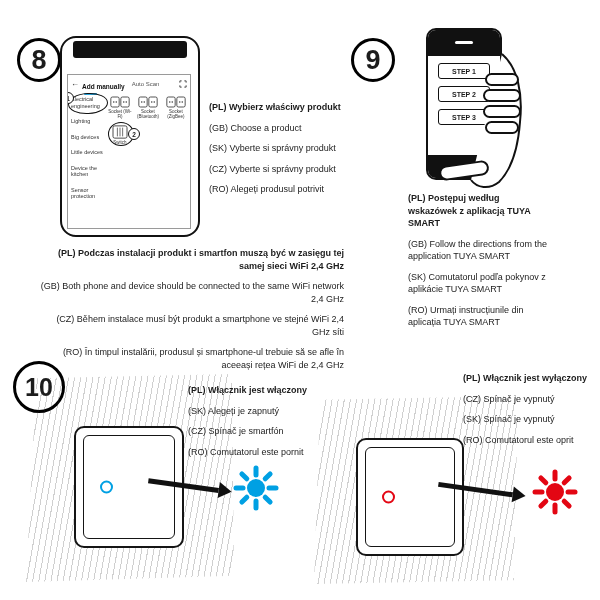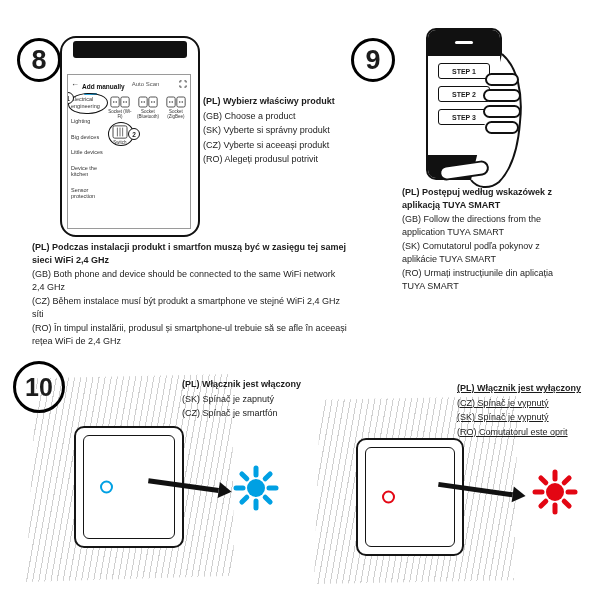--- a/index.html
+++ b/index.html
@@ -11,21 +11,21 @@
   .abs{position:absolute;}
   .step-num{
     position:absolute;border:3px solid #000;border-radius:50%;background:#fff;
     display:flex;align-items:center;justify-content:center;font-weight:800;
   }
   #c8{left:17px;top:38px;width:38px;height:38px;font-size:27px;}
   #c9{left:351px;top:38px;width:38px;height:38px;font-size:27px;}
   #c10{left:13px;top:361px;width:46px;height:46px;font-size:25px;}
   .tb{position:absolute;font-size:9px;line-height:12.5px;color:#1c1c1c;}
   .tb .b{font-weight:bold;}
-  .tb div{margin:2px;}
+  .tb div{margin:8px;}
   
   #phone8{left:60px;top:36px;width:136px;height:197px;border:2.5px solid #111;
     border-radius:16px;background:#fff;}
   #phone8 .topbar{position:absolute;top:3px;left:11px;right:11px;height:17px;
     background:#111;border-radius:3px;}
   #phone8 .screen{position:absolute;left:5px;top:36px;width:122px;height:153px;
     border:1px solid #9a9a9a;background:#fff;overflow:hidden;}
   .nav{height:17px;display:flex;align-items:center;padding:0 3px;gap:3px;}
   .nav .back{font-size:8px;color:#222;}
   .nav-title-wrap{position:relative;display:inline-block;}
@@ -92,23 +92,23 @@
   .burst{position:absolute;}
   #burst-on{left:232px;top:464px;}
   #burst-off{left:531px;top:468px;}
   .burst-on line{stroke:var(--led-on);}
   .burst-on circle{fill:var(--led-on);}
   .burst-off line{stroke:var(--led-off);}
   .burst-off circle{fill:var(--led-off);}
   
   #t8{left:201px;top:93px;width:158px;}
   #t9{left:400px;top:184px;width:158px;}
-  #twifi{left:30px;top:239px;width:322px;}
+  #twifi{left:30px;top:239px;width:322px;text-align:right;}
   #t-on{left:180px;top:376px;width:152px;}
-  #t-off{left:455px;top:380px;width:142px;text-decoration:underline;}
+  #t-off{left:455px;top:364px;width:142px;}
 </style>
 </head>
 <body>
 
 <div class="step-num" id="c8">8</div>
 
 <div class="abs" id="phone8">
   <div class="topbar"></div>
   <div class="screen">
     <div class="nav">
@@ -187,21 +187,21 @@
         </div>
       </div>
     </div>
   </div>
 </div>
 
 <div class="tb" id="t8">
   <div class="b">(PL) Wybierz właściwy produkt</div>
   <div>(GB) Choose a product</div>
   <div>(SK) Vyberte si správny produkt</div>
-  <div>(CZ) Vyberte si aceeași produkt</div>
+  <div>(CZ) Vyberte si správny produkt</div>
   <div>(RO) Alegeți produsul potrivit</div>
 </div>
 
 <div class="tb" id="twifi">
   <div class="b">(PL) Podczas instalacji produkt i smartfon muszą być w zasięgu tej samej sieci WiFi 2,4 GHz</div>
   <div>(GB) Both phone and device should be connected to the same WiFi network 2,4 GHz</div>
   <div>(CZ) Během instalace musí být produkt a smartphone ve stejné WiFi 2,4 GHz síti</div>
   <div>(RO) În timpul instalării, produsul și smartphone-ul trebuie să se afle în aceeași rețea WiFi de 2,4 GHz</div>
 </div>
 
@@ -284,22 +284,23 @@
     <line x1="11" y1="24" x2="4" y2="24"></line>
       <line x1="14.8" y1="14.8" x2="9.9" y2="9.9"></line>
     <line x1="24" y1="11" x2="24" y2="4"></line>
       <line x1="33.2" y1="14.8" x2="38.1" y2="9.9"></line>
   </g>
   <circle cx="24" cy="24" r="9"></circle>
 </svg>
 
 <div class="tb" id="t-on">
   <div class="b">(PL) Włącznik jest włączony</div>
-  <div>(SK) Spínač je zapnutý</div>
+  <div>(SK) Alegeți je zapnutý</div>
   <div>(CZ) Spínač je smartfón</div>
+  <div>(RO) Comutatorul este pornit</div>
 </div>
 
 <div class="tb" id="t-off">
   <div class="b">(PL) Włącznik jest wyłączony</div>
   <div>(CZ) Spínač je vypnutý</div>
   <div>(SK) Spínač je vypnutý</div>
   <div>(RO) Comutatorul este oprit</div>
 </div>
 
 </body></html>

